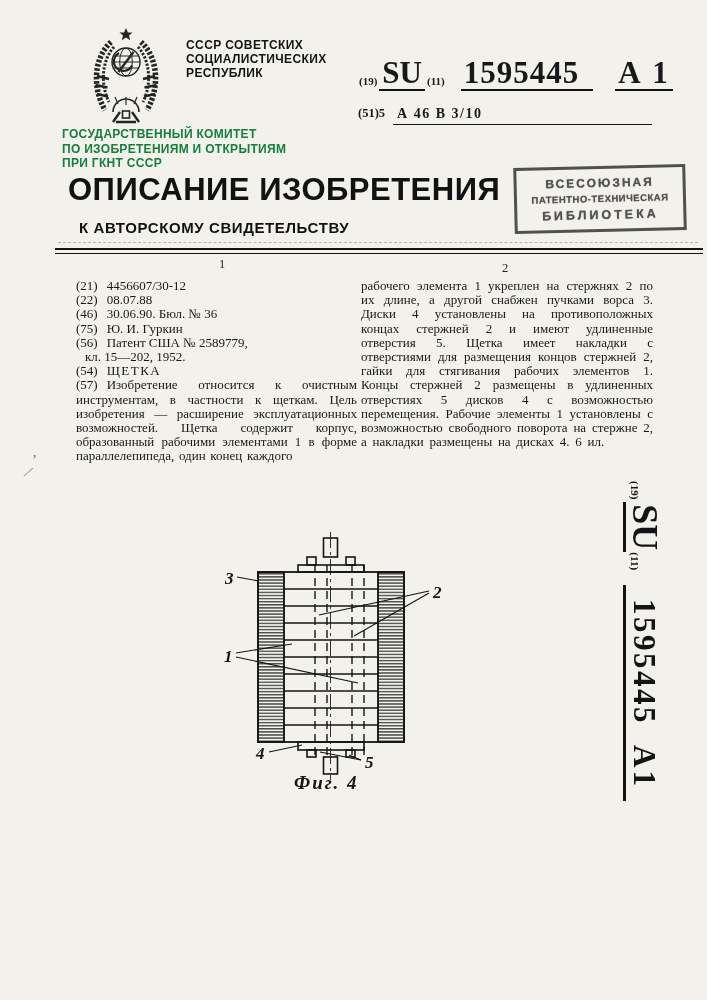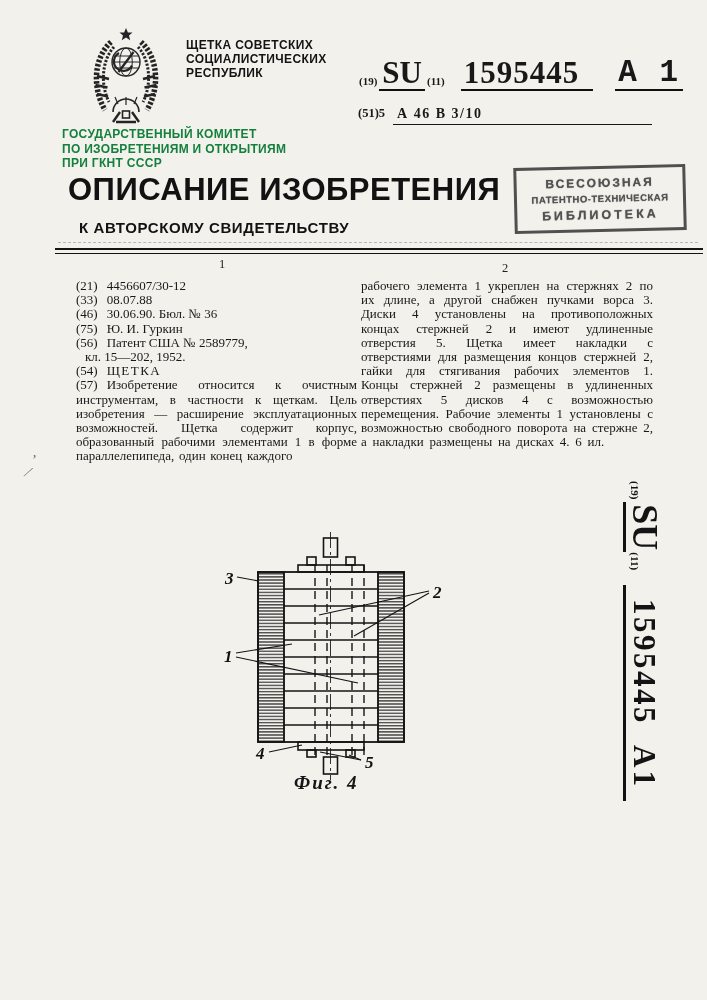--- a/index.html
+++ b/index.html
@@ -8,21 +8,21 @@
 
   
   .emblem{position:absolute;left:83px;top:26px;width:86px;height:106px;}
   .country{position:absolute;left:186px;top:38px;font-family:"Liberation Sans",sans-serif;font-weight:bold;font-size:12px;line-height:14px;letter-spacing:.4px;color:#141414;}
   .committee{position:absolute;left:62px;top:127px;font-family:"Liberation Sans",sans-serif;font-weight:bold;font-size:12px;line-height:14.5px;letter-spacing:.3px;color:#15803d;}
 
   .pubblock{position:absolute;left:357px;top:58px;display:flex;align-items:flex-end;white-space:nowrap;}
   .pcode{font-size:11px;font-weight:bold;margin:0 2px 4px 2px;}
   .pbig{font-family:"Liberation Serif",serif;font-weight:bold;font-size:31px;line-height:30px;border-bottom:2.5px solid #111;padding:0 3px 1px 3px;}
   .pnum{margin-left:14px;letter-spacing:1px;padding-right:14px;}
-  .pkind{margin-left:22px;letter-spacing:2px;font-family:Liberation Mono, monospace;}
+  .pkind{margin-left:22px;letter-spacing:2px;}
 
   .ipcline{position:absolute;left:358px;top:106px;width:294px;display:flex;}
   .ipccode{font-size:12.5px;font-weight:bold;margin-right:8px;padding-bottom:1px;}
   .ipcval{flex:1;border-bottom:1.6px solid #161616;font-size:14px;font-weight:bold;letter-spacing:1.5px;padding:0 0 2px 4px;}
 
   .stamp{position:absolute;left:514px;top:166px;width:166px;height:60px;border:3px solid #3a3a3a;transform:rotate(-1.4deg);text-align:center;font-family:"Liberation Sans",sans-serif;font-weight:bold;color:#3d3d3d;opacity:.88;text-shadow:0 0 1px #555;}
   .stamp .s1{font-size:12px;letter-spacing:2px;margin-top:7px;}
   .stamp .s2{font-size:9.5px;letter-spacing:.5px;margin-top:3px;}
   .stamp .s3{font-size:12.5px;letter-spacing:3px;margin-top:4px;}
 
@@ -79,21 +79,21 @@
     <line x1="50.5" y1="26" x2="35.5" y2="46" stroke-width="2.4"></line>
     <path d="M14,50 l12,3 M12.5,59 l12,2.5 M14,68 l11,2.5" stroke-width="2.6"></path>
     <path d="M72,50 l-12,3 M73.5,59 l-12,2.5 M72,68 l-11,2.5" stroke-width="2.6"></path>
     <path d="M30,86 a13,13 0 0 1 26,0" stroke-width="1.6"></path>
     <path d="M35,78 L32,71 M43,79 L43,71 M51,78 L54,71" stroke-width="1.2"></path>
     <path d="M37,86 l-7,10 M49,86 l7,10 M33,96 h20" stroke-width="2.4"></path>
     <rect x="39.5" y="85" width="7" height="7" stroke-width="1.6"></rect>
   </svg>
 
   <div class="country">
-    <div>ЩЕТКА СОВЕТСКИХ</div>
+    <div>СССР СОВЕТСКИХ</div>
     <div>СОЦИАЛИСТИЧЕСКИХ</div>
     <div>РЕСПУБЛИК</div>
   </div>
   <div class="committee">
     <div>ГОСУДАРСТВЕННЫЙ КОМИТЕТ</div>
     <div>ПО ИЗОБРЕТЕНИЯМ И ОТКРЫТИЯМ</div>
     <div>ПРИ ГКНТ СССР</div>
   </div>
 
   <div class="pubblock">
@@ -119,21 +119,21 @@
   <div class="subtitle">К АВТОРСКОМУ СВИДЕТЕЛЬСТВУ</div>
 
   <div class="faintdash"></div>
   <div class="dblrule"></div>
 
   <span class="colnum c1">1</span>
   <span class="colnum c2">2</span>
 
   <div class="leftcol">
     <div class="bib"><span class="bcode">(21)</span><span>4456607/30-12</span></div>
-    <div class="bib"><span class="bcode">(33)</span><span>08.07.88</span></div>
+    <div class="bib"><span class="bcode">(22)</span><span>08.07.88</span></div>
     <div class="bib"><span class="bcode">(46)</span><span>30.06.90. Бюл. № 36</span></div>
     <div class="bib"><span class="bcode">(75)</span><span>Ю. И. Гуркин</span></div>
     <div class="bib"><span class="bcode">(56)</span><span>Патент США № 2589779,</span></div>
     <div class="bib"><span class="bcode"></span><span>кл. 15—202, 1952.</span></div>
     <div class="bib"><span class="bcode">(54)</span><span class="upc">ЩЕТКА</span></div>
     <p class="abs"><span class="bcode">(57)</span><span>Изобретение относится к очистным инструментам, в частности к щеткам. Цель изобретения — расширение эксплуатационных возможностей. Щетка содержит корпус, образованный рабочими элементами 1 в форме параллелепипеда, один конец каждого</span></p>
   </div>
 
   <div class="rightcol">
     <span>рабочего элемента 1 укреплен на стержнях 2 по их длине, а другой снабжен пучками ворса 3. Диски 4 установлены на противоположных концах стержней 2 и имеют удлиненные отверстия 5. Щетка имеет накладки с отверстиями для размещения концов стержней 2, гайки для стягивания рабочих элементов 1. Концы стержней 2 размещены в удлиненных отверстиях 5 дисков 4 с возможностью перемещения. Рабочие элементы 1 установлены с возможностью свободного поворота на стержне 2, а накладки размещены на дисках 4. 6 ил.</span>

